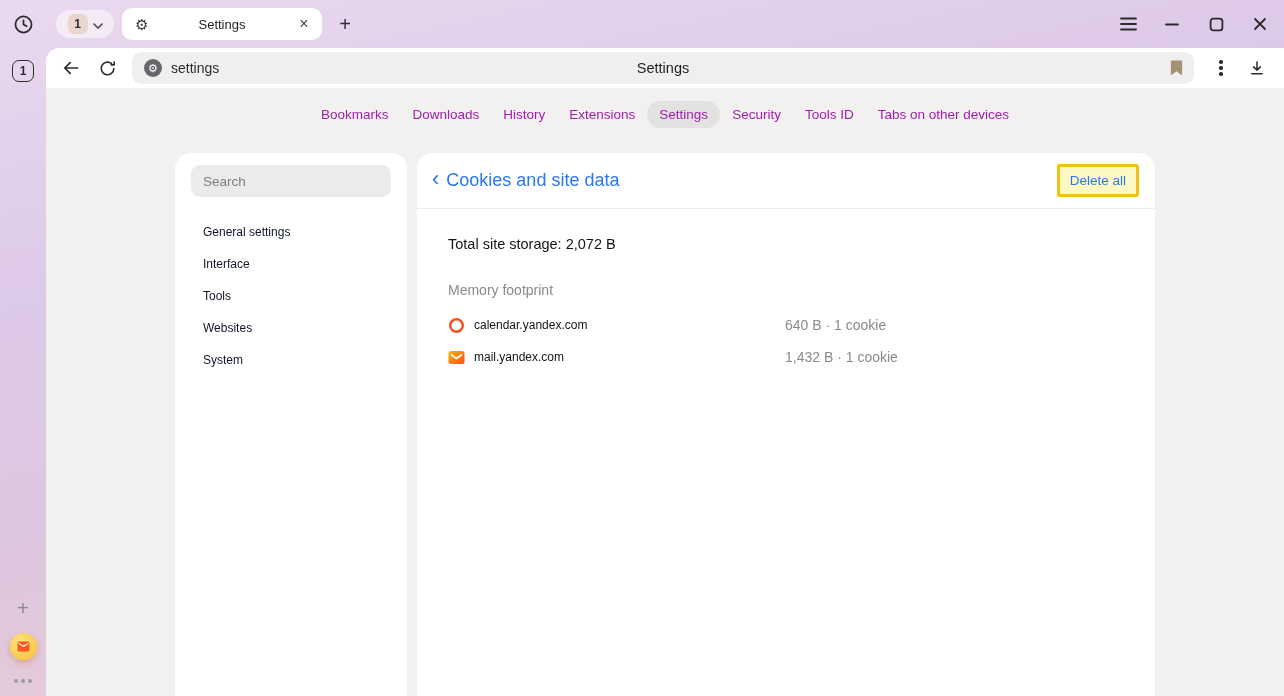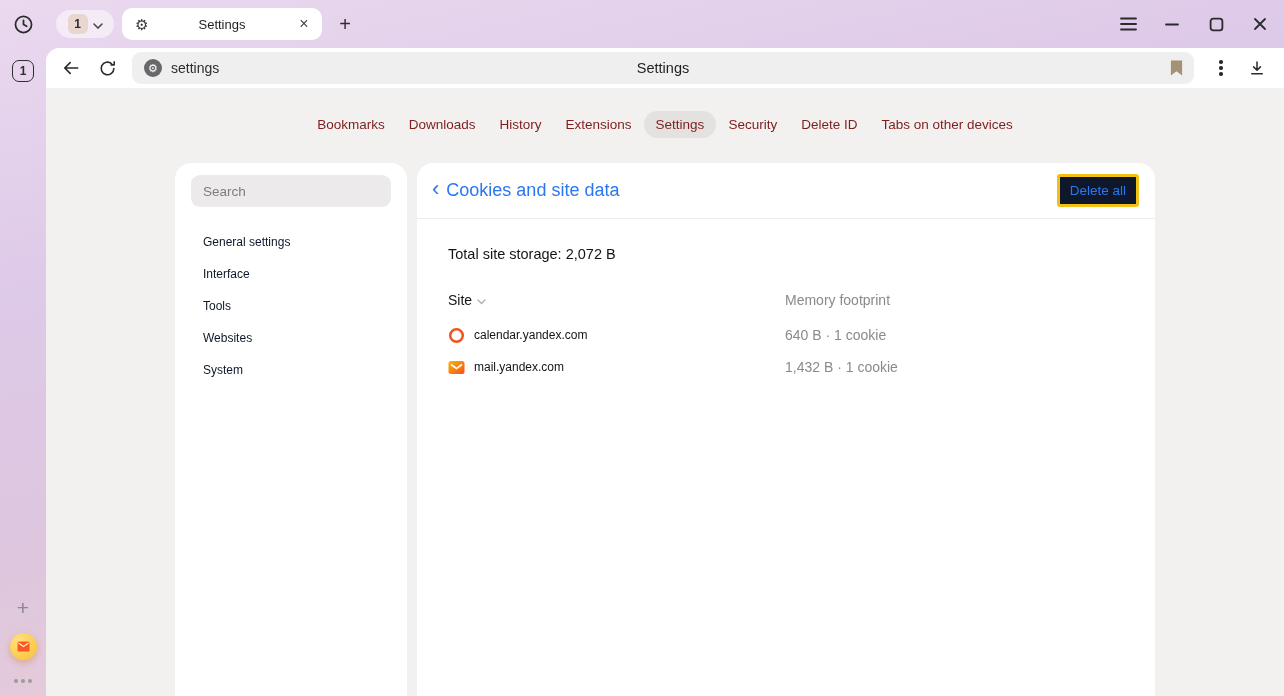--- a/index.html
+++ b/index.html
@@ -50,42 +50,42 @@
   .ab-favicon{width:18px;height:18px;border-radius:50%;background:#67676c;color:#fff;font-size:11px;line-height:1;
     display:flex;align-items:center;justify-content:center;flex:0 0 18px}
   .ab-url{margin-left:9px;font-size:14px;color:#2e2e2e}
   .ab-title{position:absolute;left:0;right:0;text-align:center;font-size:14.5px;font-weight:500;color:#1f1f1f;pointer-events:none}
   .ab-bookmark{position:absolute;right:10px;top:7px;cursor:pointer}
   .kebab{flex-direction:column;gap:2.5px}
   .kebab i{width:3.5px;height:3.5px;border-radius:50%;background:#2b2b2b;display:block}
 
   
   .content{flex:1;background:#f2f1f0;min-height:0}
-  .nav-tabs{display:flex;justify-content:center;align-items:center;padding-top:23px;font-size:13.5px;color:#7f1d1d}
+  .nav-tabs{display:flex;justify-content:center;align-items:center;padding-top:13px;font-size:13.5px;color:#a21caf}
   .nav-tab{padding:6px 12px;border-radius:16px;white-space:nowrap;cursor:pointer}
   .nav-tab.active{background:var(--active-pill,#e4e2e0)}
 
   .cards{display:flex;justify-content:center;gap:10px;margin-top:25px;height:555px}
   .card{background:#fff;border-radius:16px}
   .card-left{width:232px;padding:12px 16px 0}
   .search-input{width:100%;height:32px;background:#eceaea;border:none;border-radius:9px;padding:0 12px;
     font-size:13.5px;color:#333;outline:none;font-family:"Liberation Sans",sans-serif}
   .search-input::placeholder{color:#7d7d7d}
   .side-list{margin-top:19px}
   .side-item{height:32px;display:flex;align-items:center;padding-left:12px;font-size:12px;color:#0f172a;
     border-radius:8px;cursor:pointer}
 
   .card-right{width:738px;display:flex;flex-direction:column}
   .page-header{height:56px;flex:0 0 56px;display:flex;align-items:center;padding:0 16px 0 15px;border-bottom:1px solid #ececec}
   .page-back-title{display:flex;align-items:center;gap:7px;color:var(--accent-blue,#2b77f0);cursor:pointer}
   .back-chevron{font-size:22px;line-height:1;margin-top:-3px}
   .page-title{font-size:18px}
   .header-spacer{flex:1}
   .delete-all{border:3px solid var(--highlight-yellow,#f2c116);border-radius:3px;padding:6px 10px;
-    color:var(--accent-blue,#2b77f0);font-size:13.5px;cursor:pointer;background:#0f172a}
+    color:var(--accent-blue,#2b77f0);font-size:13.5px;cursor:pointer;background:#fef9c3}
   .page-body{padding:27px 36px 0 31px}
   .total-storage{font-size:14.5px;font-weight:400;color:#141414;margin-bottom:27px}
   .table-head{display:grid;grid-template-columns:337px 1fr;align-items:center;height:22px;margin-bottom:8px}
   .col-site{display:flex;align-items:center;gap:5px;font-size:14px;color:#141414;cursor:pointer}
   .col-mem{font-size:14px;color:#8a8a8a}
   .site-row{display:grid;grid-template-columns:337px 1fr;align-items:center;height:32px;cursor:default}
   .row-site{display:flex;align-items:center;gap:9px;font-size:12px;color:#141414}
   .row-mem{font-size:14px;color:#8a8a8a}
   .favicon{width:17px;height:17px;flex:0 0 17px;display:flex;align-items:center;justify-content:center}
 </style>
@@ -206,21 +206,21 @@
 
       <div class="content">
 
         <div class="nav-tabs">
           <span class="nav-tab">Bookmarks</span>
           <span class="nav-tab">Downloads</span>
           <span class="nav-tab">History</span>
           <span class="nav-tab">Extensions</span>
           <span class="nav-tab active">Settings</span>
           <span class="nav-tab">Security</span>
-          <span class="nav-tab">Delete ID</span>
+          <span class="nav-tab">Tools ID</span>
           <span class="nav-tab">Tabs on other devices</span>
         </div>
 
         <div class="cards">
 
           <div class="card card-left">
             <input class="search-input" type="text" placeholder="Search" style="">
             <div class="side-list">
               <div class="side-item">General settings</div>
               <div class="side-item">Interface</div>
@@ -237,28 +237,20 @@
                 <span class="page-title">Cookies and site data</span>
               </div>
               <div class="header-spacer"></div>
               <button class="delete-all">Delete all</button>
             </div>
 
             <div class="page-body">
               <div class="total-storage">Total site storage: 2,072 B</div>
 
               <div class="table-head">
-                <span class="col-site">
-                  <span>Site</span>
-                  <span>
-                    <svg width="9" height="6" viewBox="0 0 9 6">
-                        <path d="M1 1l3.5 3.5L8 1" fill="none" stroke="#b5b5b5" stroke-width="1.5" stroke-linecap="round"></path>
-                      </svg>
-                  </span>
-                </span>
                 <span class="col-mem">Memory footprint</span>
               </div>
 
               <div class="site-row">
                 <span class="row-site">
                   <span class="favicon">
                     <svg width="17" height="17" viewBox="0 0 17 17">
                         <circle cx="8.5" cy="8.5" r="6.3" fill="#fff" stroke="#f4511e" stroke-width="2.5"></circle>
                       </svg>
                   </span>

